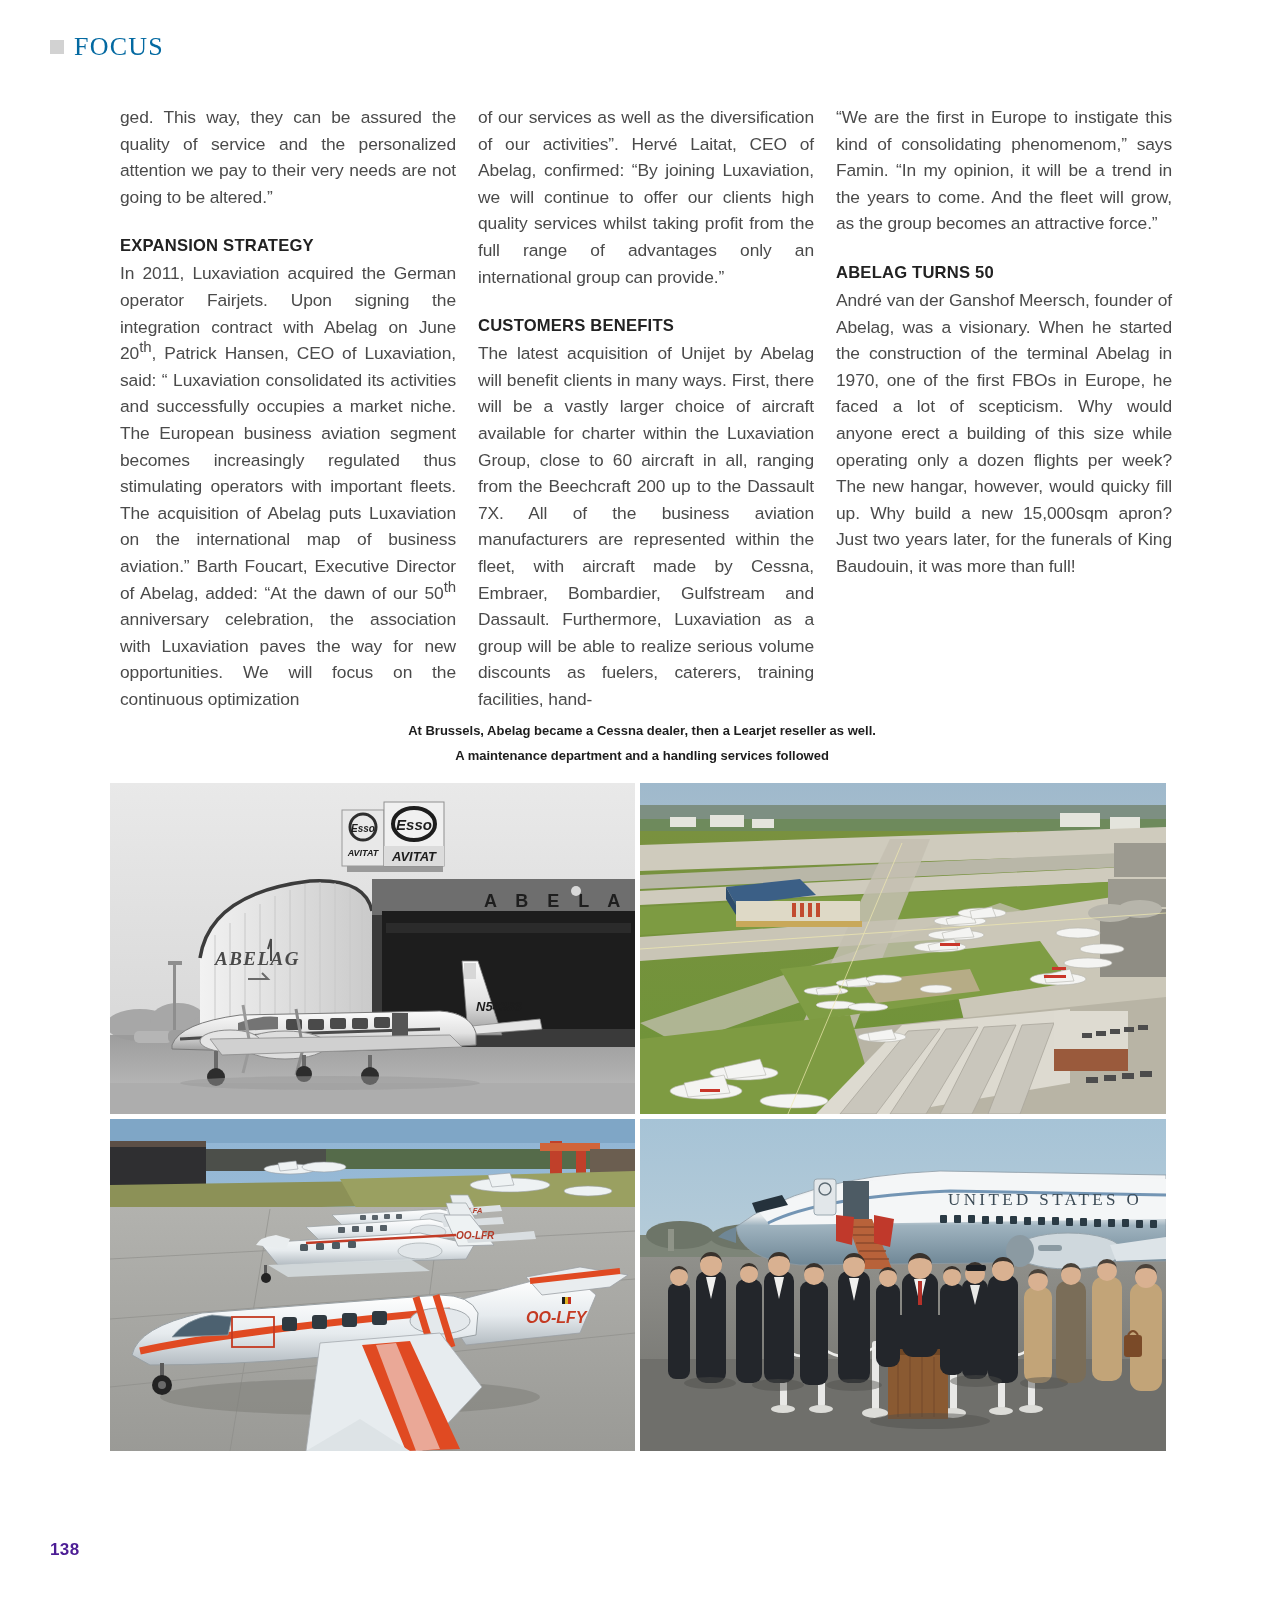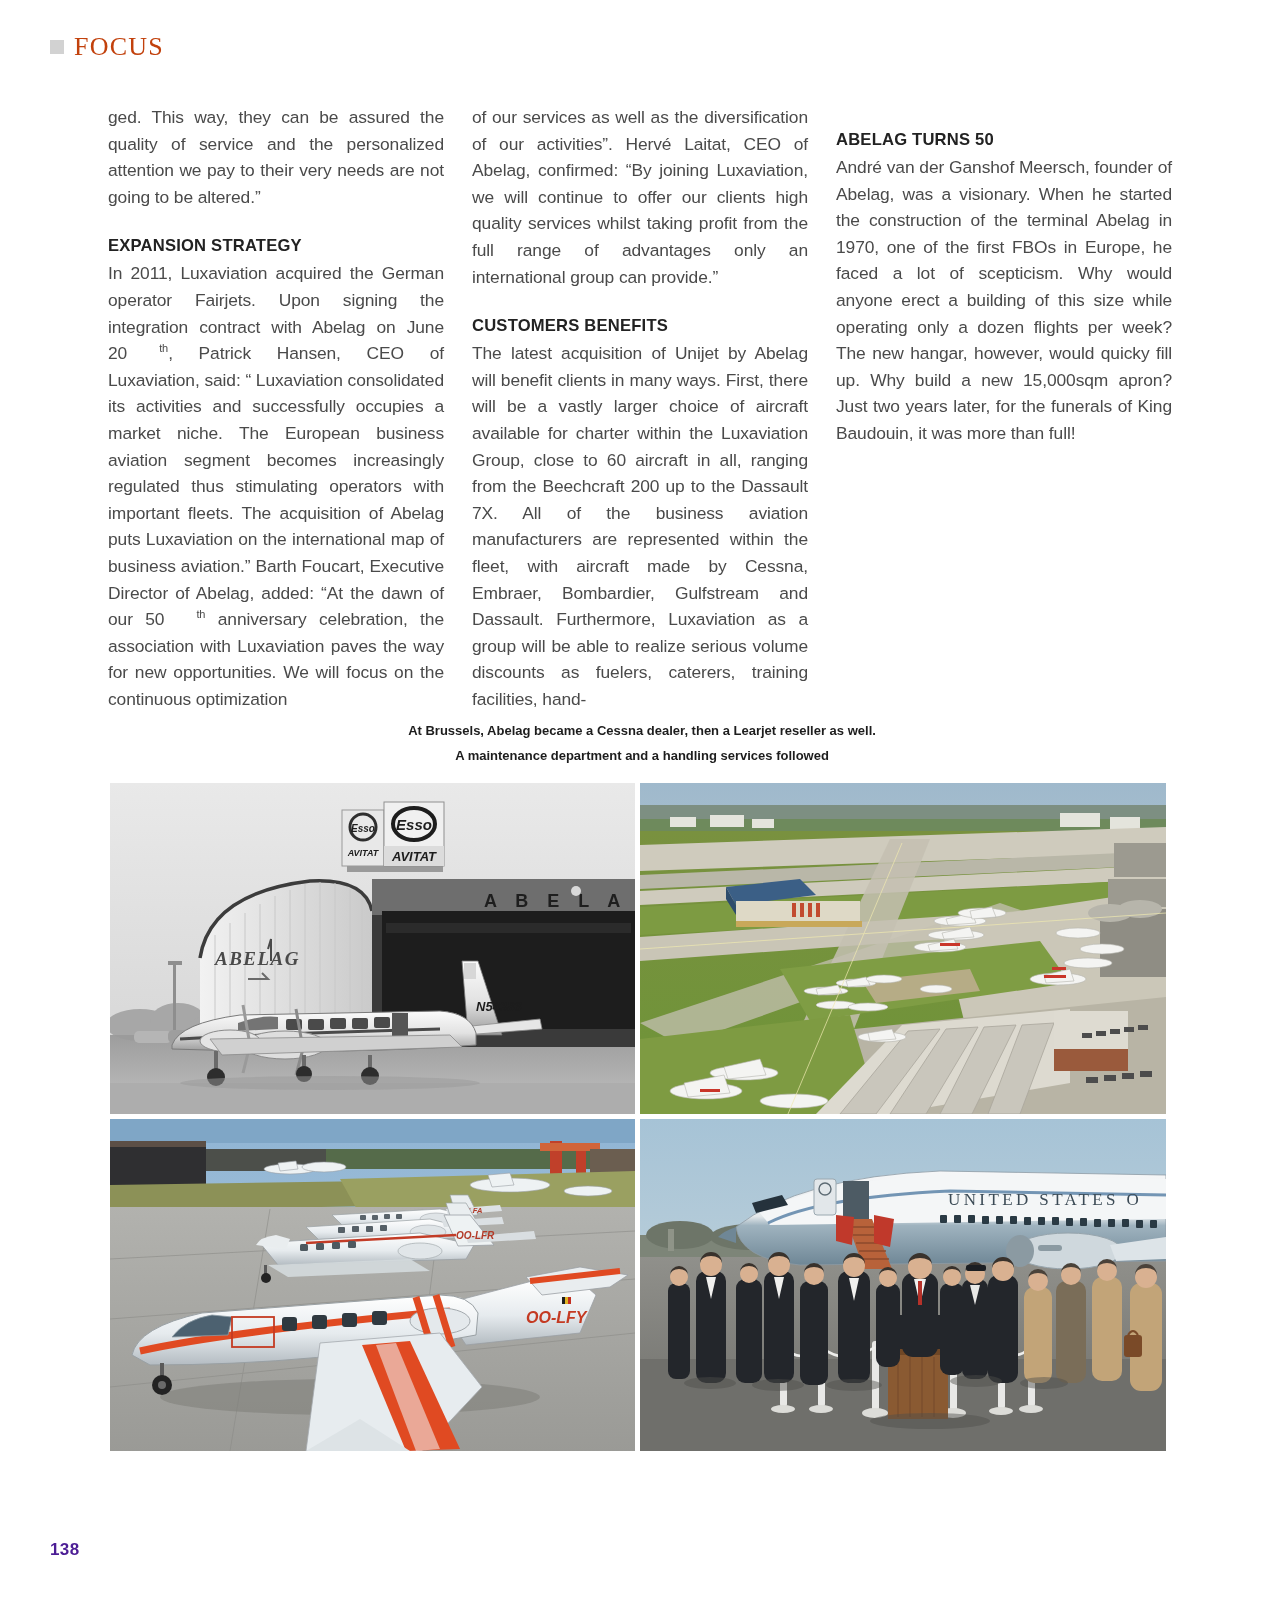--- a/index.html
+++ b/index.html
@@ -28,32 +28,32 @@
   .focus-square {
     width: 14px;
     height: 14px;
     background: #d2d2d2;
     display: block;
   }
   .focus-word {
     font-family: "Liberation Serif", serif;
     font-size: 26px;
     letter-spacing: 1.2px;
-    color: #c2410c;
+    color: #0369a1;
     line-height: 1;
   }
 
   
   .columns {
     position: absolute;
-    left: 108px;
+    left: 120px;
     top: 104px;
     width: 1064px;
     display: flex;
-    gap: 28px;
+    gap: 22px;
   }
   .col {
     width: 336px;
   }
   .col p {
     margin: 0;
     font-size: 17.4px;
     line-height: 26.6px;
     text-align: justify;
     text-justify: inter-word;
@@ -63,24 +63,23 @@
   .col h3 {
     margin: 23px 0 1px 0;
     font-size: 16.6px;
     line-height: 26px;
     font-weight: bold;
     letter-spacing: 0.2px;
     color: #222222;
     text-align: left;
   }
   sup {
-    font-size: 11px;
+    font-size: 15px;
     vertical-align: super;
     line-height: 0;
-    margin-left: 32px;
   }
 
   
   .caption {
     position: absolute;
     left: 108px;
     top: 718px;
     width: 1068px;
     text-align: center;
     font-size: 13px;
@@ -135,20 +134,21 @@
     <p><span>In 2011, Luxaviation acquired the German operator Fairjets. Upon signing the integration contract with Abelag on June 20</span><sup>th</sup><span>, Patrick Hansen, CEO of Luxaviation, said: “ Luxaviation consolidated its activities and successfully occupies a market niche. The European business aviation segment becomes increasingly regulated thus stimulating operators with important fleets. The acquisition of Abelag puts Luxaviation on the international map of business aviation.” Barth Foucart, Executive Director of Abelag, added: “At the dawn of our 50</span><sup>th</sup><span> anniversary celebration, the association with Luxaviation paves the way for new opportunities. We will focus on the continuous optimization</span></p>
   </div>
 
   <div class="col">
     <p>of our services as well as the diversification of our activities”. Hervé Laitat, CEO of Abelag, confirmed: “By joining Luxaviation, we will continue to offer our clients high quality services whilst taking profit from the full range of advantages only an international group can provide.”</p>
     <h3>CUSTOMERS BENEFITS</h3>
     <p>The latest acquisition of Unijet by Abelag will benefit clients in many ways. First, there will be a vastly larger choice of aircraft available for charter within the Luxaviation Group, close to 60 aircraft in all, ranging from the Beechcraft 200 up to the Dassault 7X. All of the business aviation manufacturers are represented within the fleet, with aircraft made by Cessna, Embraer, Bombardier, Gulfstream and Dassault. Furthermore, Luxaviation as a group will be able to realize serious volume discounts as fuelers, caterers, training facilities, hand-</p>
   </div>
 
   <div class="col">
+    <p>“We are the first in Europe to instigate this kind of consolidating phenomenom,” says Famin. “In my opinion, it will be a trend in the years to come. And the fleet will grow, as the group becomes an attractive force.”</p>
     <h3>ABELAG TURNS 50</h3>
     <p>André van der Ganshof Meersch, founder of Abelag, was a visionary. When he started the construction of the terminal Abelag in 1970, one of the first FBOs in Europe, he faced a lot of scepticism. Why would anyone erect a building of this size while operating only a dozen flights per week? The new hangar, however, would quicky fill up. Why build a new 15,000sqm apron? Just two years later, for the funerals of King Baudouin, it was more than full!</p>
   </div>
 
 </div>
 
 <div class="caption">
   <div>At Brussels, Abelag became a Cessna dealer, then a Learjet reseller as well.</div>
   <div>A maintenance department and a handling services followed</div>
 </div>

